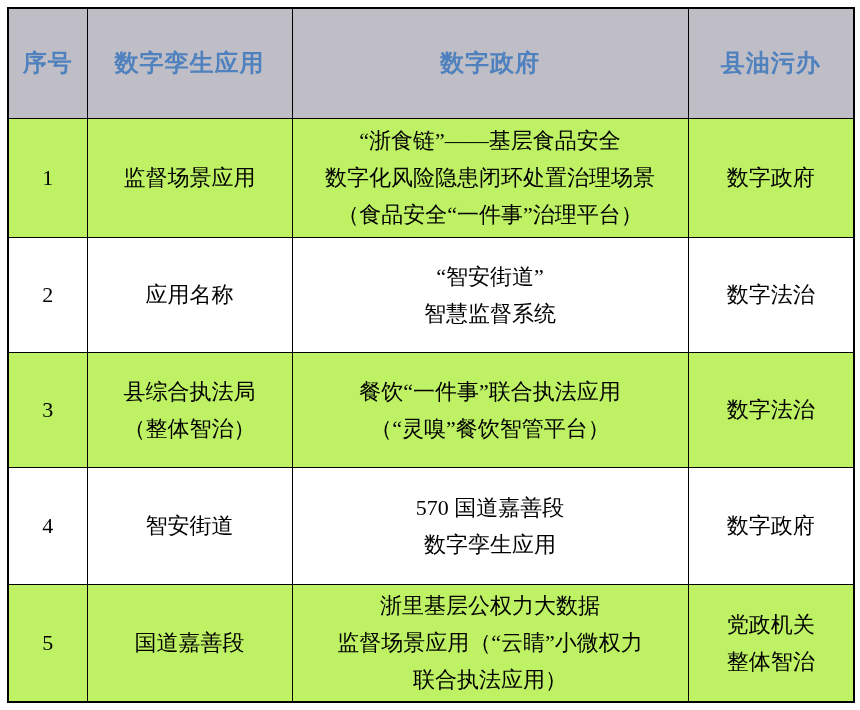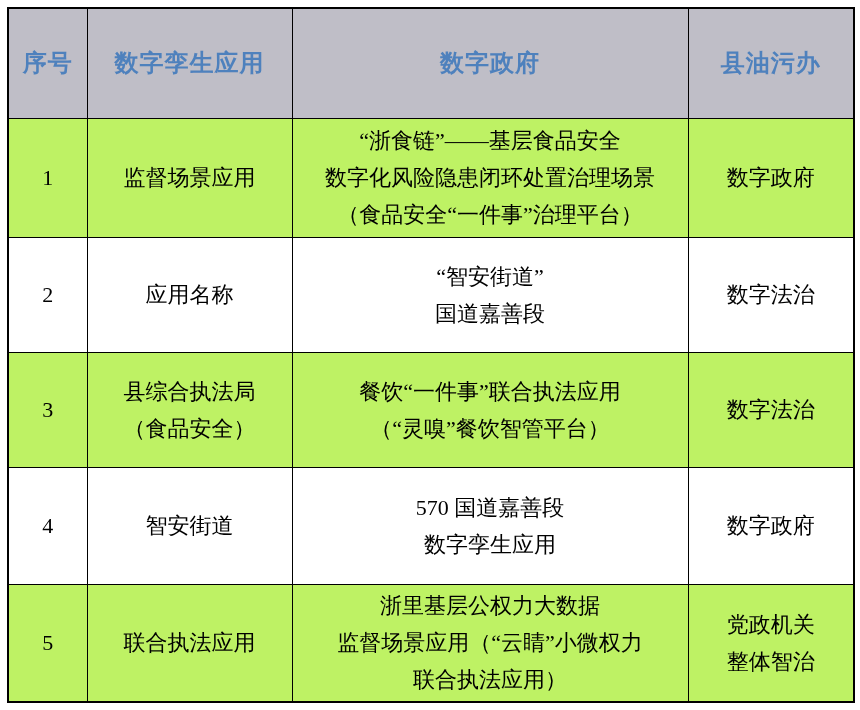--- a/index.html
+++ b/index.html
@@ -87,41 +87,41 @@
         <td>监督场景应用</td>
         <td>“浙食链”——基层食品安全
 数字化风险隐患闭环处置治理场景
 （食品安全“一件事”治理平台）</td>
         <td>数字政府</td>
       </tr>
       <tr class="row-2 shade-white">
         <td>2</td>
         <td>应用名称</td>
         <td>“智安街道”
-国道嘉善段</td>
+智慧监督系统</td>
         <td>数字法治</td>
       </tr>
       <tr class="row-3 shade-blue">
         <td>3</td>
         <td>县综合执法局
-（食品安全）</td>
+（整体智治）</td>
         <td>餐饮“一件事”联合执法应用
 （“灵嗅”餐饮智管平台）</td>
         <td>数字法治</td>
       </tr>
       <tr class="row-4 shade-white">
         <td>4</td>
         <td>智安街道</td>
         <td>570 国道嘉善段
 数字孪生应用</td>
         <td>数字政府</td>
       </tr>
       <tr class="row-5 shade-blue">
         <td>5</td>
-        <td>联合执法应用</td>
+        <td>国道嘉善段</td>
         <td>浙里基层公权力大数据
 监督场景应用（“云睛”小微权力
 联合执法应用）</td>
         <td>党政机关
 整体智治</td>
       </tr>
     </tbody>
   </table>
 </div>
 

